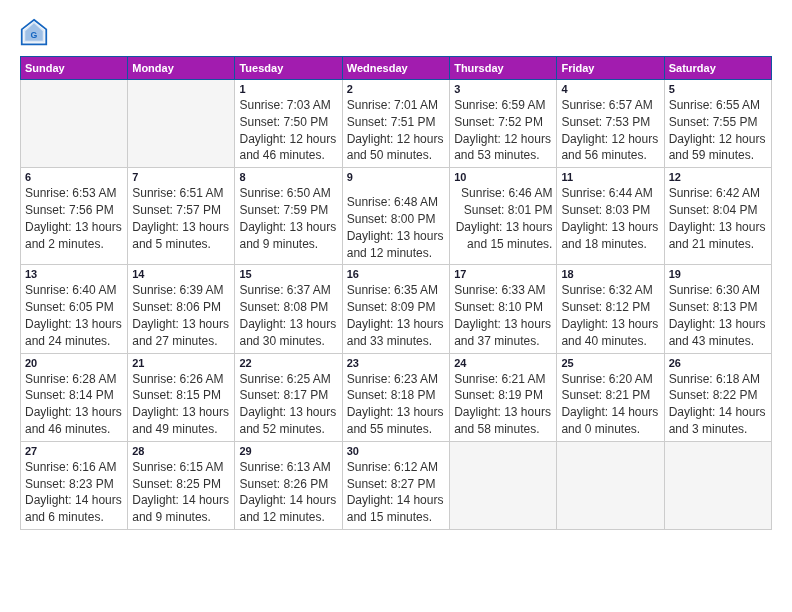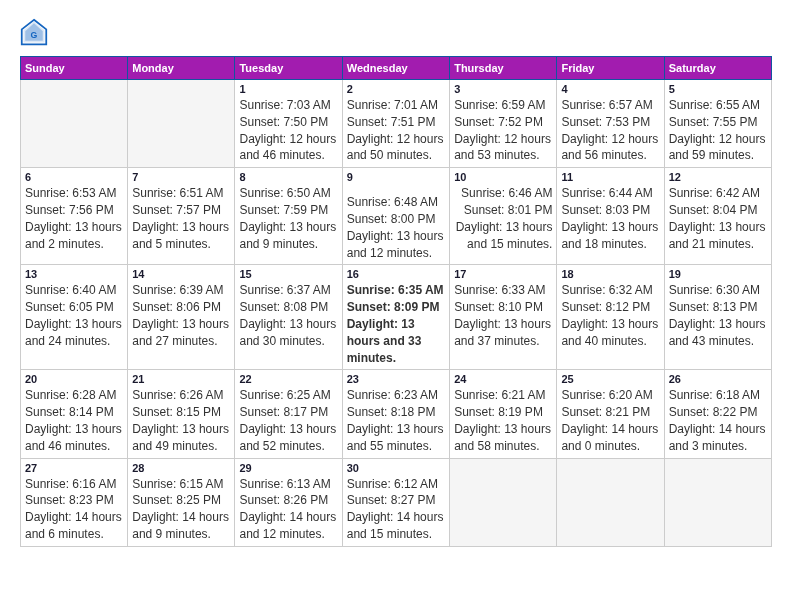--- a/index.html
+++ b/index.html
@@ -227,21 +227,21 @@
 Daylight: 13 hours and 27 minutes.</div>
           </td>
           <td>
             <div class="day-number">15</div>
             <div class="day-info" style="white-space: pre-line;">Sunrise: 6:37 AM
 Sunset: 8:08 PM
 Daylight: 13 hours and 30 minutes.</div>
           </td>
           <td>
             <div class="day-number">16</div>
-            <div class="day-info" style="white-space: pre-line; font-weight: bold;">Sunrise: 6:35 AM
+            <div class="day-info" style="white-space: pre-line;">Sunrise: 6:35 AM
 Sunset: 8:09 PM
 Daylight: 13 hours and 33 minutes.</div>
           </td>
           <td>
             <div class="day-number">17</div>
             <div class="day-info" style="white-space: pre-line;">Sunrise: 6:33 AM
 Sunset: 8:10 PM
 Daylight: 13 hours and 37 minutes.</div>
           </td>
           <td>

